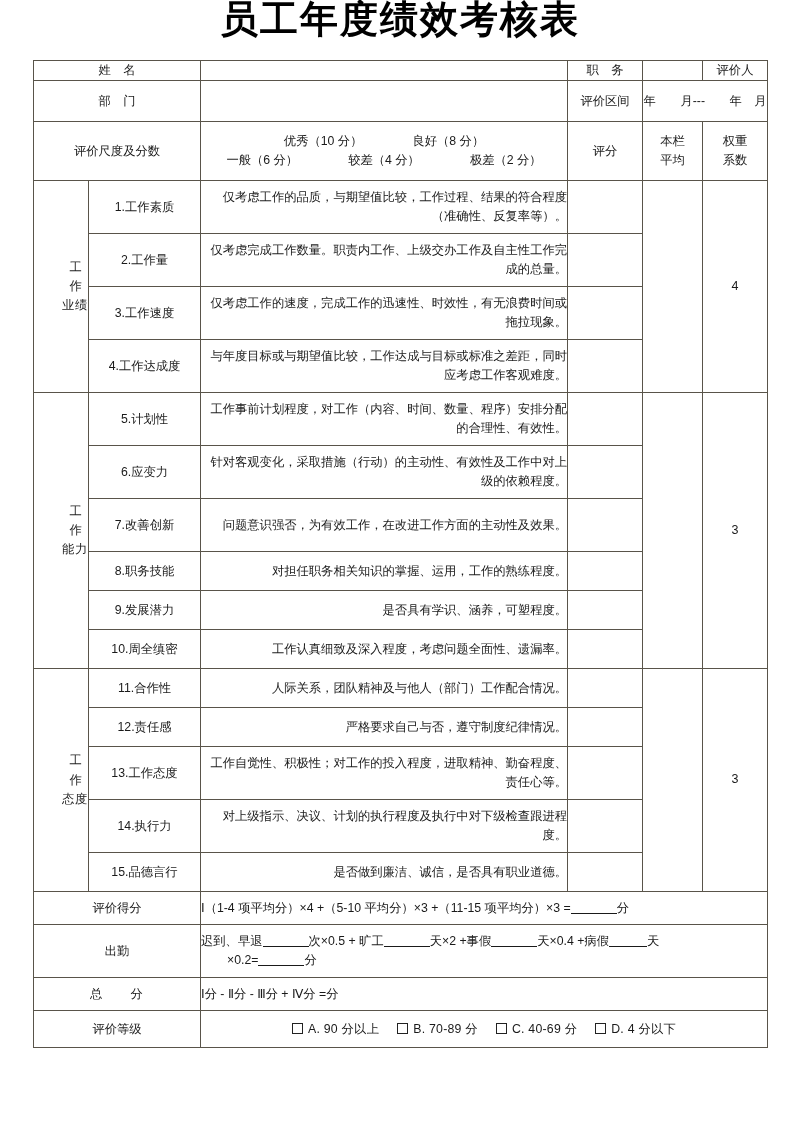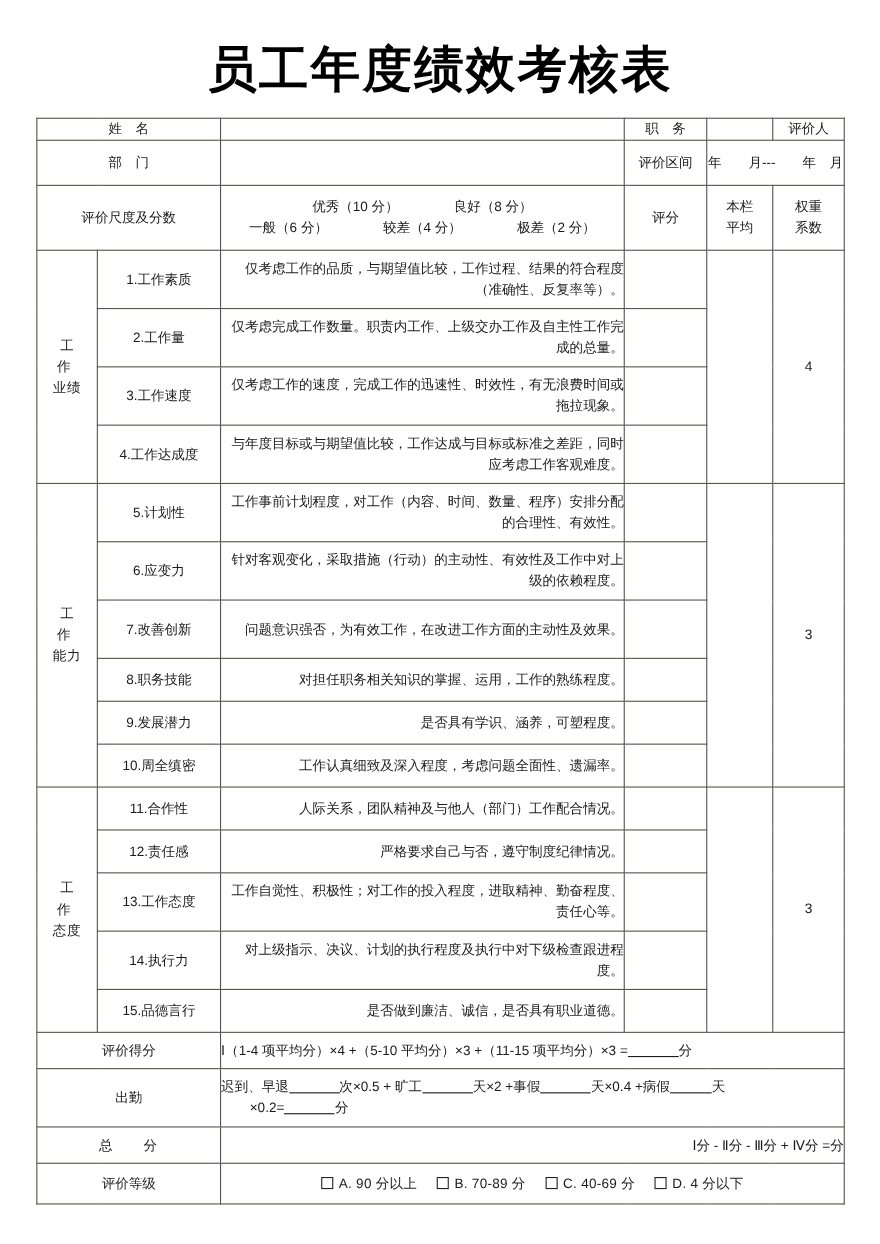--- a/index.html
+++ b/index.html
@@ -17,25 +17,24 @@
   }
   .page {
     width: 800px;
     height: 1131px;
     box-sizing: border-box;
     padding: 0 33px;
     position: relative;
   }
   .doc-title {
     text-align: center;
-    font-size: 45px;
+    font-size: 38px;
     font-weight: bold;
     letter-spacing: 2px;
     line-height: 1;
-    padding-top: 40px;
     padding-bottom: 22px;
     color: #000000;
     font-family: "Liberation Sans", "DejaVu Sans", sans-serif;
   }
   table.form {
     border-collapse: collapse;
     width: 734px;
     table-layout: fixed;
     font-size: 12.3px;
   }
@@ -63,21 +62,21 @@
     line-height: 1.85;
   }
   .scale-line-1 span { margin: 0 6px; }
   .scale-line-2 span { margin: 0 6px; }
   .stacked {
     text-align: center;
     line-height: 1.5;
     padding: 3px 2px;
   }
   .sec-label {
-    text-align: center;
+    text-align: right;
     line-height: 1.7;
     letter-spacing: 0.06em;
   }
   .sec-label .r1 { letter-spacing: 0.5em; text-indent: 0.5em; display: block; }
   .sec-label .r2 { display: block; }
   .item-name {
     padding: 4px 6px 4px 9px;
     text-align: center;
   }
   .desc {
@@ -97,21 +96,21 @@
   }
   .formula .blank {
     display: inline-block;
     border-bottom: 1px solid #1a1a1a;
     min-width: 46px;
     height: 0.95em;
     vertical-align: -2px;
   }
   .formula .blank.sm { min-width: 38px; }
   .total-line {
-    text-align: right;
+    text-align: left;
     padding: 6px 10px;
   }
   .grade-line {
     text-align: center;
     padding: 7px 10px;
     letter-spacing: 0.02em;
     margin-top: 40px;
   }
   .grade-line .opt { margin: 0 9px; white-space: nowrap; }
   .cb {

